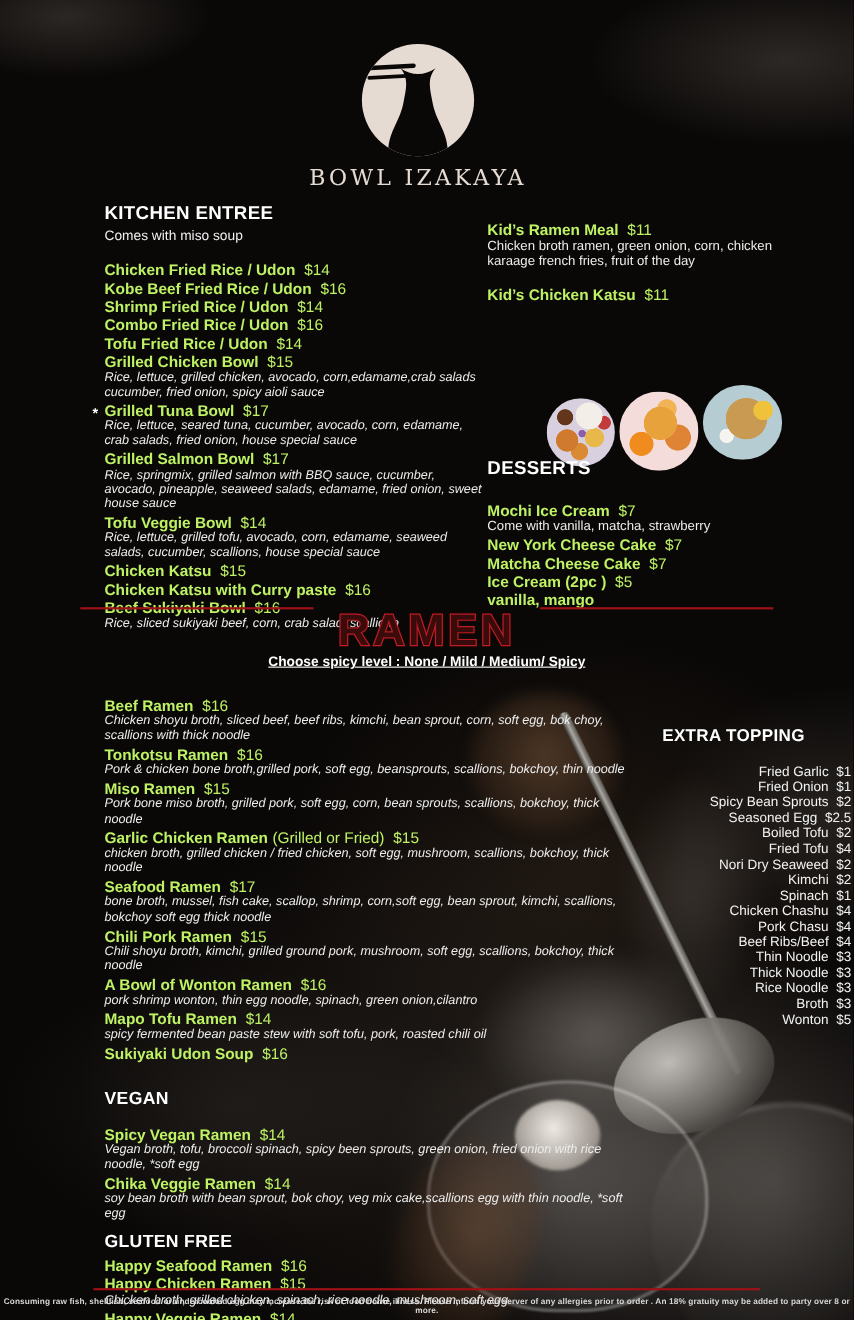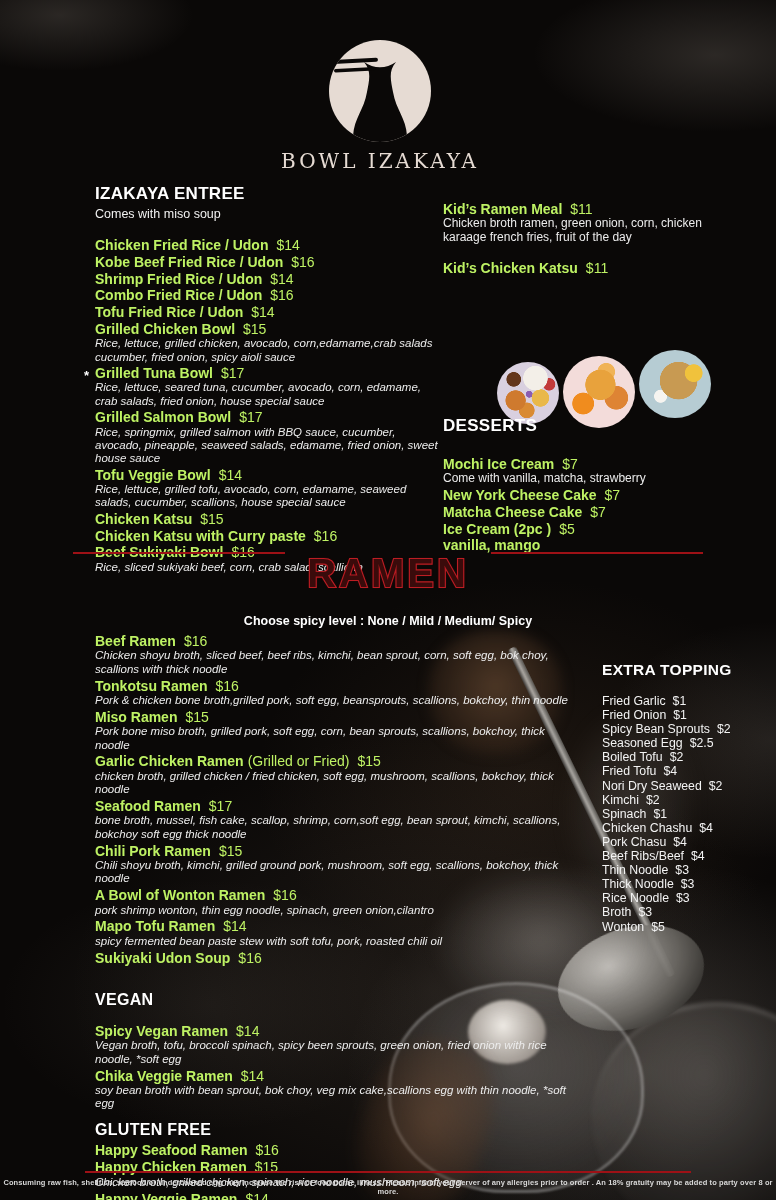--- a/index.html
+++ b/index.html
@@ -110,32 +110,32 @@
 
   
   .ramen-head{position:absolute;left:0;right:0;top:552px;z-index:2;text-align:center;}
   .ramen-title-row{display:flex;align-items:flex-start;justify-content:center;gap:22px;}
   .rline{width:212px;height:2px;background:#9e1116;}
   .ramen-title{
     font-size:40px;line-height:42px;font-weight:700;letter-spacing:3px;
     color:#3a0b0b;-webkit-text-stroke:2.2px #c21f26;paint-order:stroke fill;
     text-shadow:0 0 3px rgba(160,20,25,.45);
   }
-  .ramen-sub{margin-top:20px;font-size:12.5px;font-weight:600;color:#fff;}
+  .ramen-sub{margin-top:0;font-size:12.5px;font-weight:600;color:#fff;text-decoration:underline;}
 
   #ramen{left:95px;top:633px;width:487px;}
   #ramen .items{margin-top:0;}
   #ramen .menu-item{margin-bottom:1.5px;}
   .inner-head{font-weight:700;font-size:16px;line-height:19px;color:#fff;margin:24px 0 14px 0;letter-spacing:.3px;}
   .inner-head.gf{margin:9px 0 3px 0;}
 
   #extra{left:602px;top:660px;width:172px;}
   #extra .sec-title{font-size:15.5px;}
   #extra .items{margin-top:14px;}
-  .top-row{font-size:12.3px;line-height:14.1px;font-weight:400;color:#f3f3f3;}
+  .top-row{font-size:12.3px;line-height:14.1px;font-weight:400;color:#f3f3f3;text-align:right;}
   .top-price{margin-left:7px;}
 
   
   .footer-line{position:absolute;left:85px;top:1171px;width:606px;height:2px;background:#9e1116;z-index:2;}
   .disclaimer{position:absolute;left:0;right:0;top:1178px;text-align:center;z-index:2;
     font-size:7.5px;font-weight:600;color:#d8d8d8;letter-spacing:.1px;}
 </style>
 </head>
 <body>
 
@@ -163,21 +163,21 @@
     <g clip-path="url(#cclip)">
       <path fill="#0a0807" d="M40,24 C50,31 62,31 72,24 C64,33 67,43 69,54 C72,72 82,80 83,98 L83,112 L29,112 L29,98 C30,80 40,72 43,54 C45,43 48,33 40,24 Z"></path>
       <rect x="2" y="21" width="52" height="4" rx="2" fill="#0a0807" transform="rotate(-3 28 23)"></rect>
       <rect x="10" y="30" width="42" height="3.4" rx="1.7" fill="#0a0807" transform="rotate(-3 31 32)"></rect>
     </g>
   </svg>
   <div class="wordmark">BOWL IZAKAYA</div>
 </div>
 
 <div class="sec" id="kitchen">
-  <h2 class="sec-title">IZAKAYA ENTREE</h2>
+  <h2 class="sec-title">KITCHEN ENTREE</h2>
   <div class="sec-sub">Comes with miso soup</div>
   <div class="items">
 
       <div class="menu-item">
 
         <div class="item-line"><span>Chicken Fried Rice / Udon</span><span class="item-price">$14</span></div>
 
       </div>
 
       <div class="menu-item">

